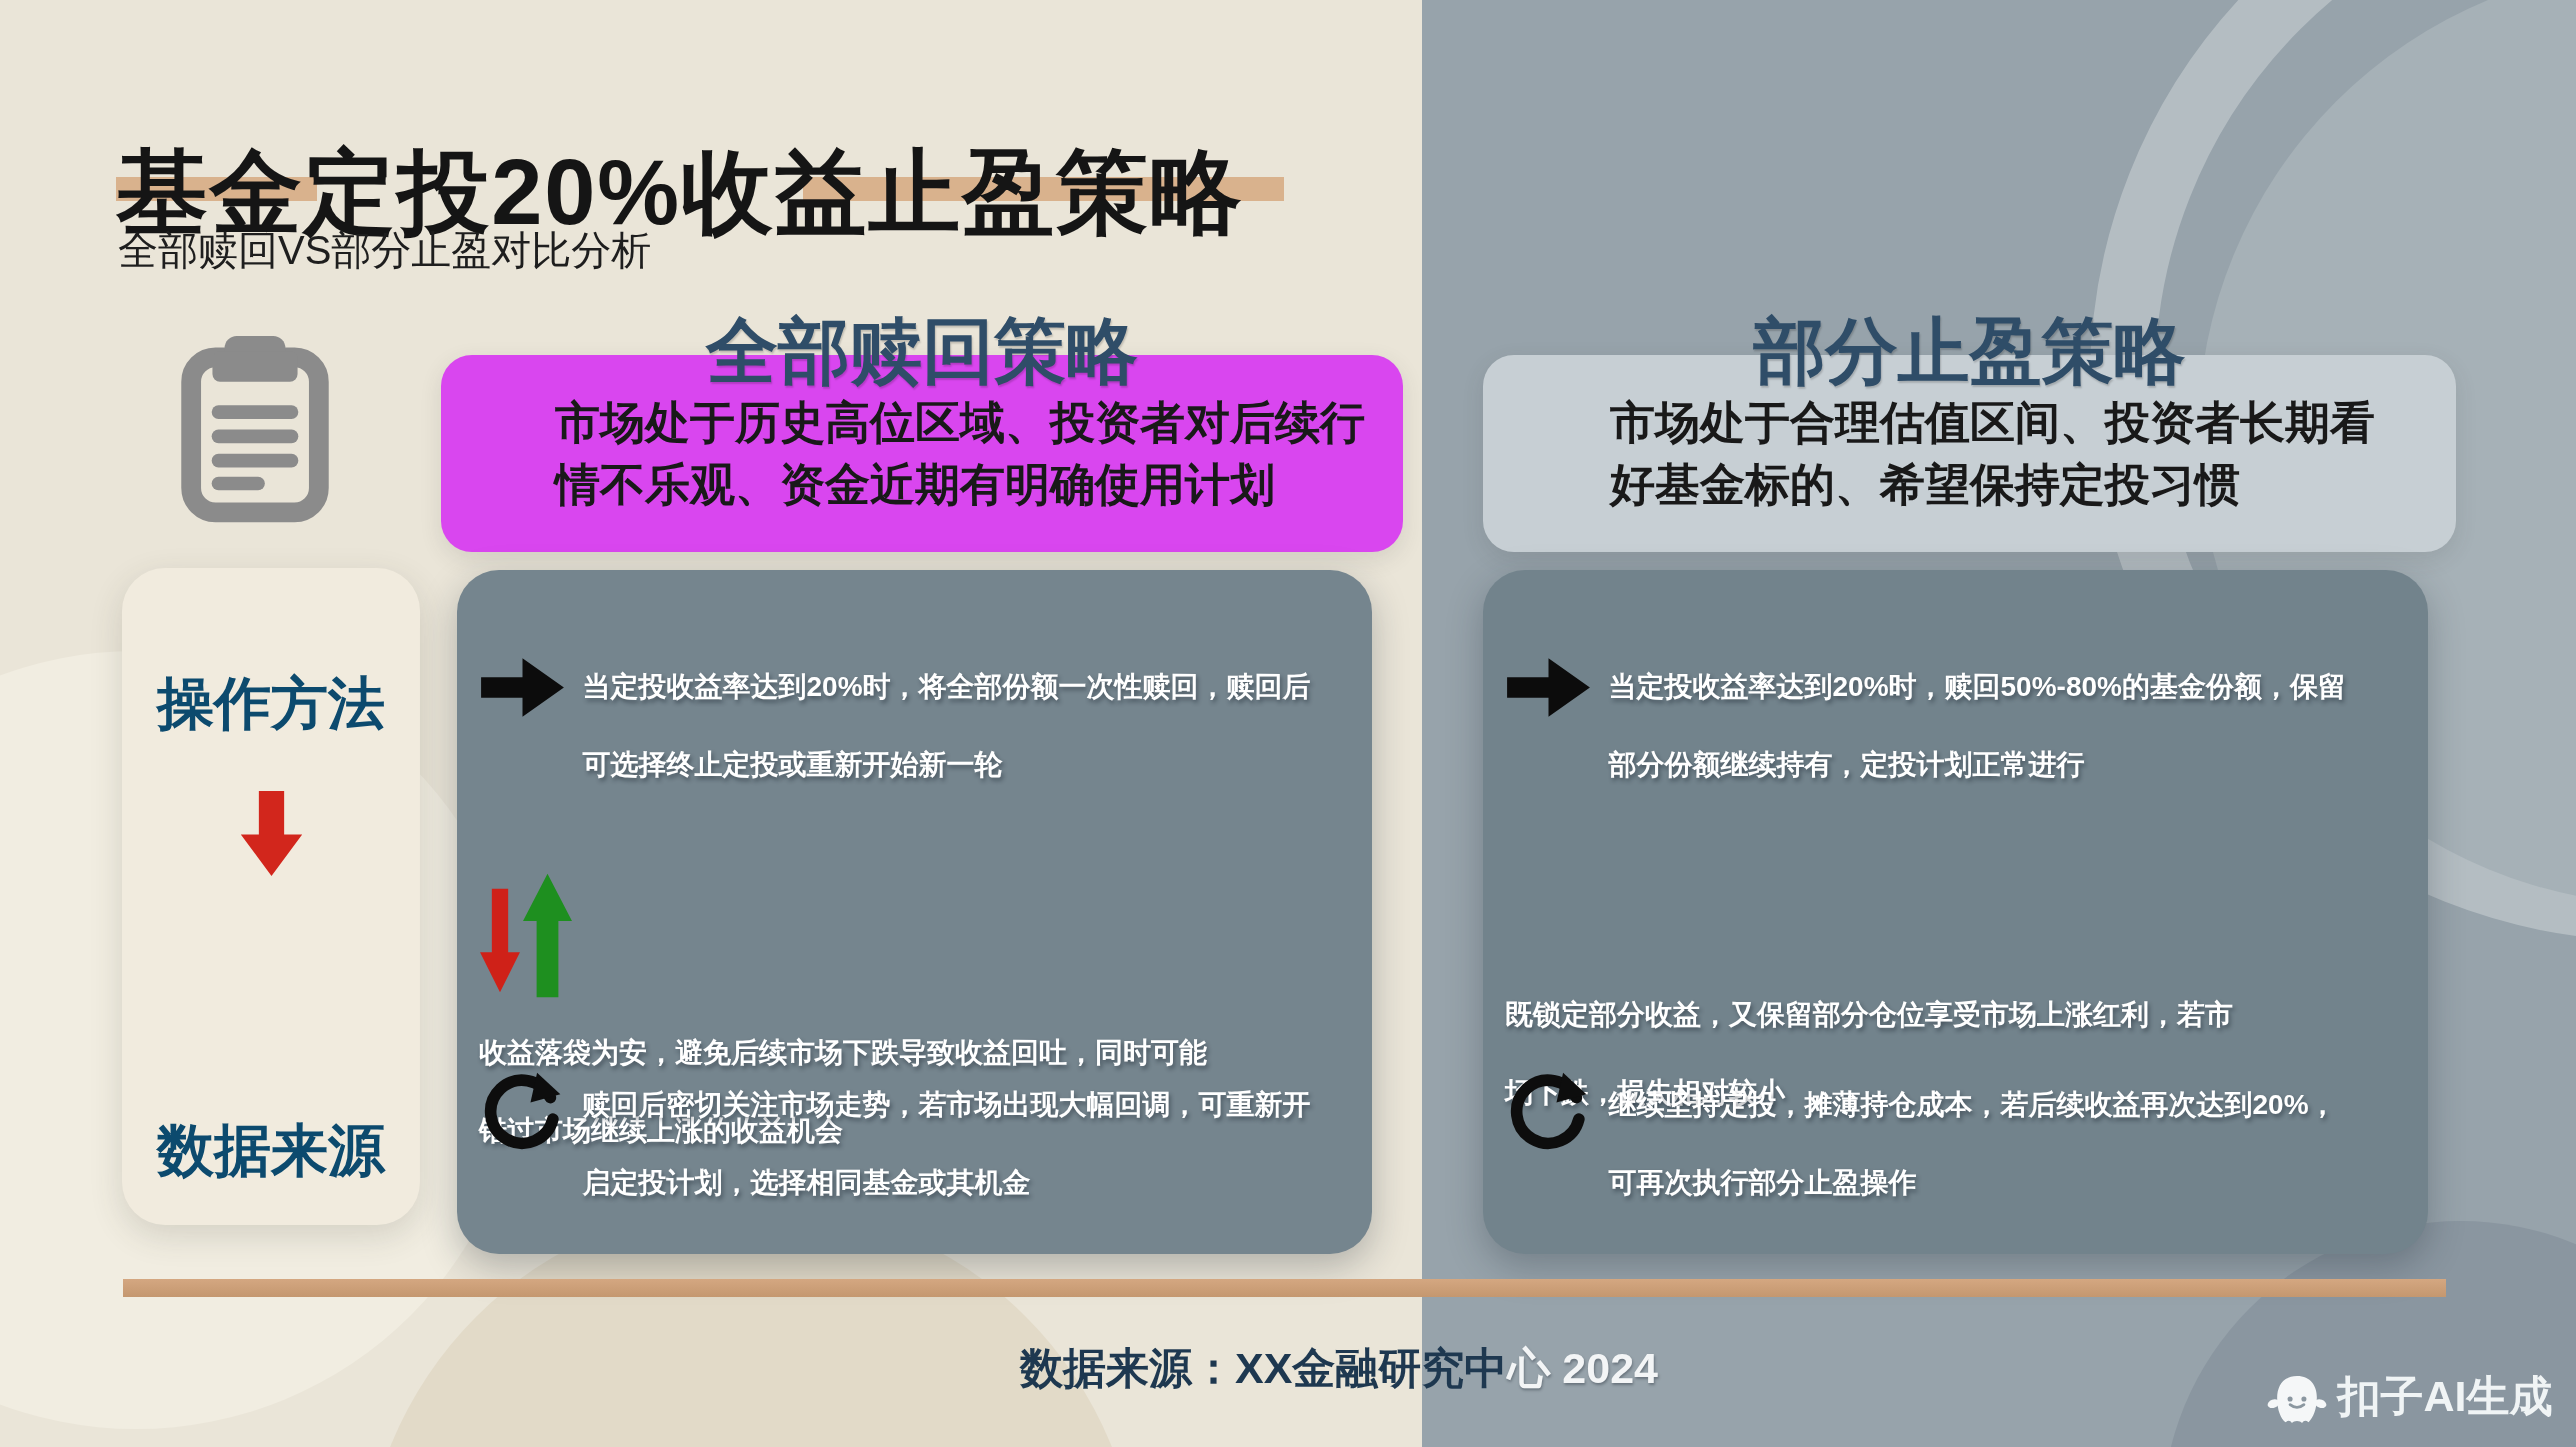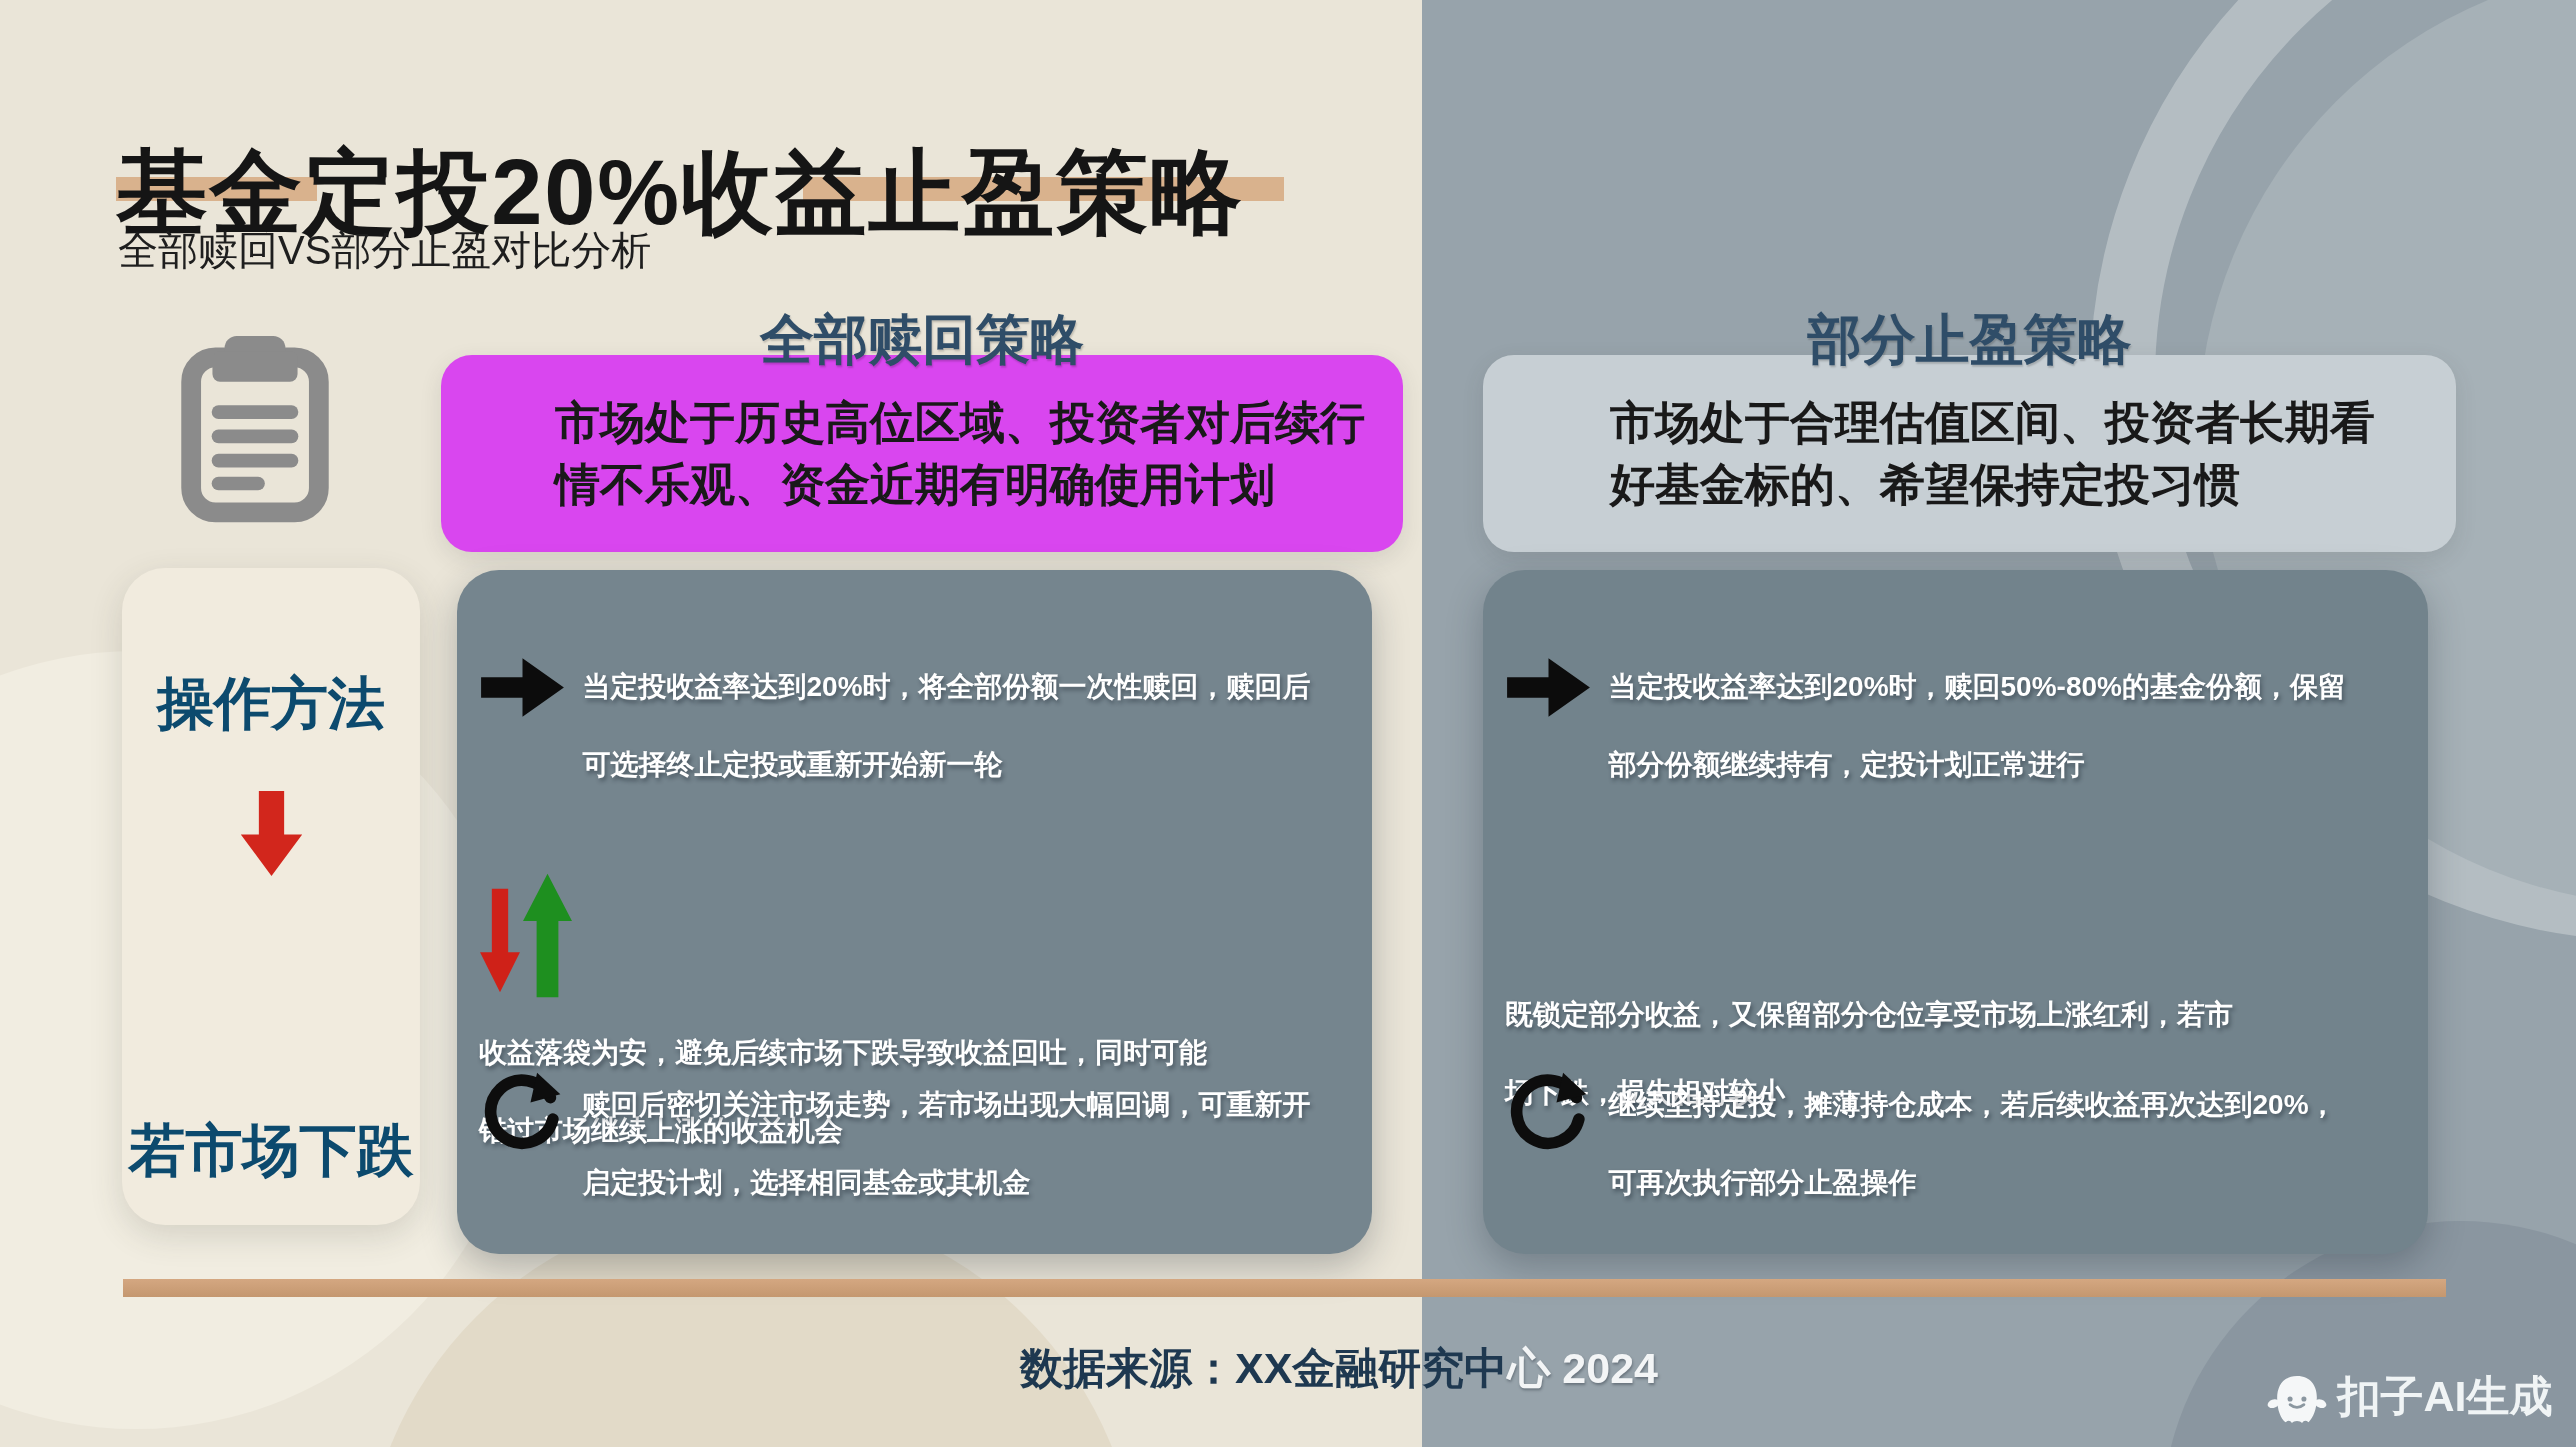--- a/index.html
+++ b/index.html
@@ -37,21 +37,21 @@
     position:absolute;left:0;width:100%;text-align:center;
     font-size:57px;font-weight:800;color:#0c4a6e;line-height:56px;
   }
   .side-label.method{top:107px;}
   .side-label.risk{top:327px;left:41px;width:217px;}
   .side-label.advice{top:554px;}
   .side-arrow{position:absolute;left:117px;top:221px;width:65px;height:89px;}
   
   .col-header{
     position:absolute;top:304px;z-index:3;text-align:center;white-space:nowrap;
-    font-size:54px;font-weight:800;color:#2F4D68;text-shadow:0.9px 1.8px 1.8px rgba(0,0,0,.18);
+    font-size:72px;font-weight:800;color:#2F4D68;text-shadow:0.9px 1.8px 1.8px rgba(0,0,0,.18);
   }
   .col-header.left{left:441px;width:962px;}
   .col-header.right{left:1483px;width:973px;}
   
   .desc-box{
     position:absolute;top:355px;height:197px;border-radius:31px;z-index:2;
     display:flex;align-items:center;box-shadow:0 7.2px 22px rgba(60,60,60,.12);
   }
   .desc-box.left{left:441px;width:962px;background:#d946ef;}
   .desc-box.right{left:1483px;width:973px;background:#C7CFD4;}
@@ -124,21 +124,21 @@
     <line x1="26" y1="84" x2="74" y2="84"></line>
     <line x1="26" y1="99" x2="52" y2="99"></line>
   </g>
 </svg>
 
 <div class="sidebar">
   <div class="side-label method">操作方法</div>
   <svg class="side-arrow" viewBox="0 0 72 98">
     <path d="M22 2 H50 V50 H70 L36 96 L2 50 H22 Z" fill="#D2261C"></path>
   </svg>
-  <div class="side-label advice">若市场下跌</div>
+  <div class="side-label advice">数据来源</div>
 </div>
 
 <div class="col-header left">全部赎回策略</div>
 <div class="desc-box left">
   <div class="desc-text">市场处于历史高位区域、投资者对后续行情不乐观、资金近期有明确使用计划</div>
 </div>
 <div class="card left">
   <div class="card-row row1">
     <span class="icon-cell">
       <svg width="87" height="69" viewBox="0 0 100 80">

